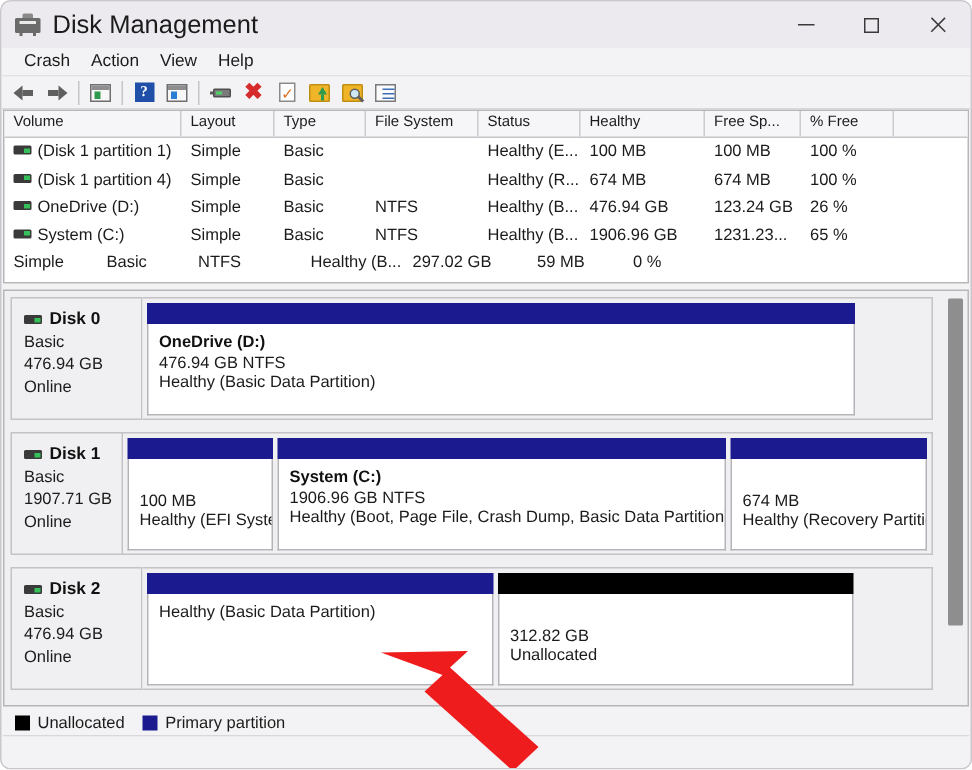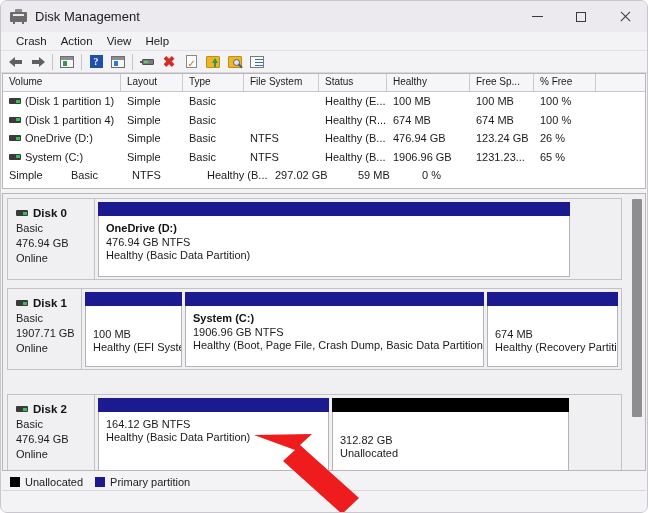--- a/index.html
+++ b/index.html
@@ -43,21 +43,21 @@
     position: absolute; top: 13px; width: 2px; height: 3px; background: #6b6b6b;
   }
   .title-icon .leg1 { left: 3px; }
   .title-icon .leg2 { left: 12px; }
   .title-icon .top {
     position: absolute; left: 5px; top: 1px; width: 7px; height: 3px;
     background: #8a8a8a; border-radius: 1px 1px 0 0;
   }
   .title-text {
     margin-left: 8px;
-    font-size: 13px; color: #1b1b1b;
+    font-size: 17px; color: #1b1b1b;
   }
   .winbtns {
     position: absolute; right: 0; top: 0;
     height: 31px; display: flex;
   }
   .winbtn {
     width: 44px; height: 31px;
     display: flex; align-items: center; justify-content: center;
     font-size: 12px; color: #2b2b2b;
   }
@@ -543,35 +543,34 @@
           <div class="cap"></div>
           <div class="bodybox">
             <div class="spacer"></div>
             <div class="pline">674 MB</div>
             <div class="pline">Healthy (Recovery Partition</div>
           </div>
         </div>
       </div>
     </div>
 
-    <div class="diskrow" style="top:200px">
+    <div class="diskrow" style="top:184px">
       <div class="diskinfo">
         <div class="dtitle">
             <span class="volicon"></span>
             <span>Disk 2</span>
           </div>
         <div class="dline">Basic</div>
         <div class="dline">476.94 GB</div>
         <div class="dline">Online</div>
       </div>
       <div class="diskbar">
         <div class="part" style="width:231px">
           <div class="cap"></div>
           <div class="bodybox">
-            <div class="pline">164.12 GB NTFS</div>
             <div class="pline">Healthy (Basic Data Partition)</div>
           </div>
         </div>
         <div class="part unalloc" style="width:237px">
           <div class="cap"></div>
           <div class="bodybox">
             <div class="spacer"></div>
             <div class="pline">312.82 GB</div>
             <div class="pline">Unallocated</div>
           </div>

